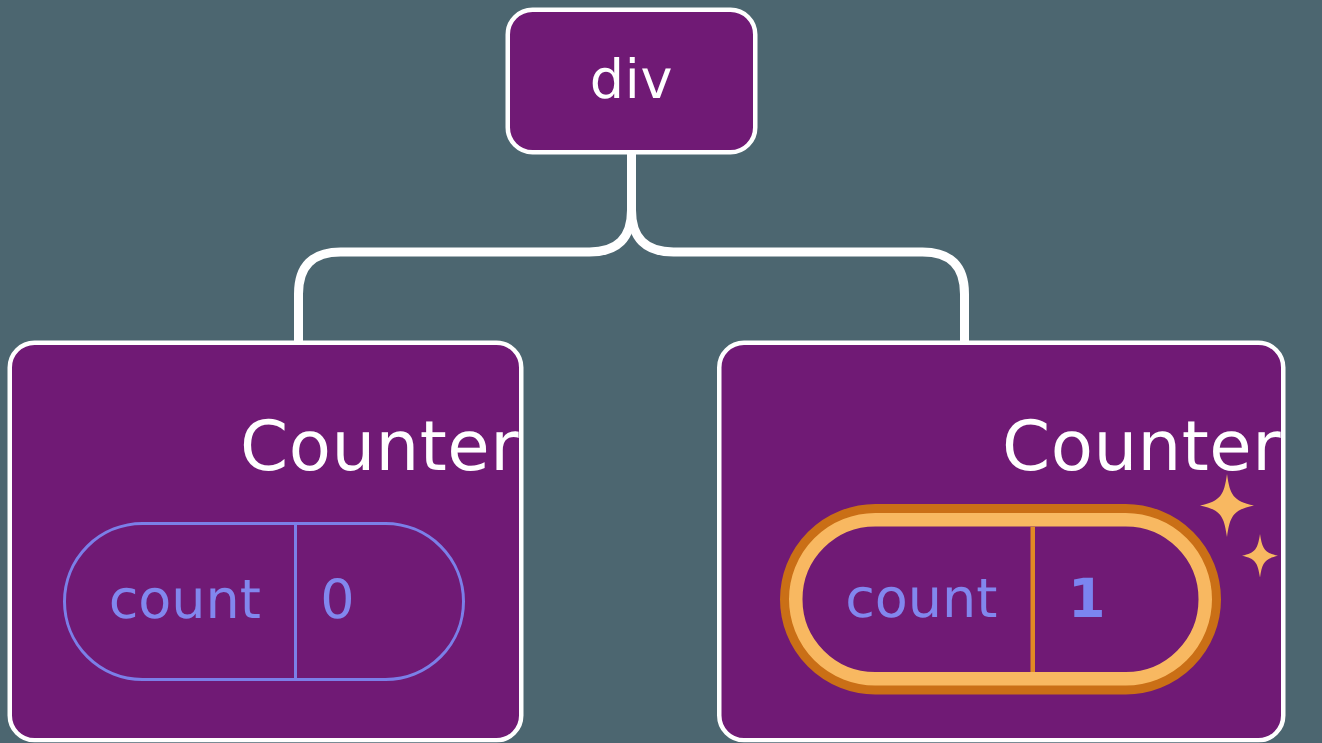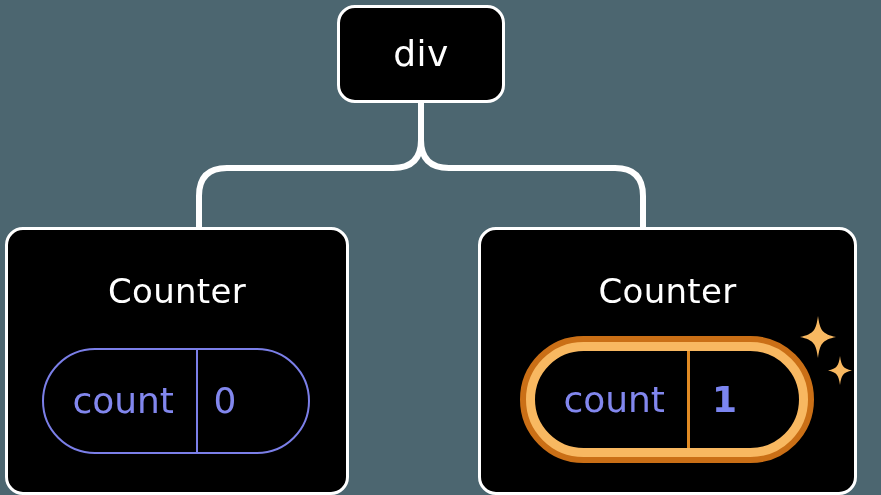--- a/index.html
+++ b/index.html
@@ -29,21 +29,21 @@
     left: 0; top: 0;
     width: 881px;
     height: 495px;
     pointer-events: none;
   }
 
   
   .node {
     position: absolute;
     box-sizing: border-box;
-    background: #000000;
+    background: #701a75;
     border: 3px solid #ffffff;
     border-radius: 18px;
   }
 
   #node-div {
     left: 337px;
     top: 5px;
     width: 168px;
     height: 98px;
     display: flex;
@@ -64,22 +64,22 @@
     border-bottom-right-radius: 18px;
   }
   #node-counter-left  { left: 5px;   width: 344px; }
   #node-counter-right { left: 478px; width: 379px; }
 
   .node-child .node-title {
     position: absolute;
     left: 0;
     right: 0;
     top: 44px;
-    text-align: center;
-    font-size: 34px;
+    text-align: right;
+    font-size: 46px;
     color: #ffffff;
     letter-spacing: 0.3px;
     line-height: 1;
   }
 
   
   .pill {
     position: absolute;
     box-sizing: border-box;
     display: flex;

